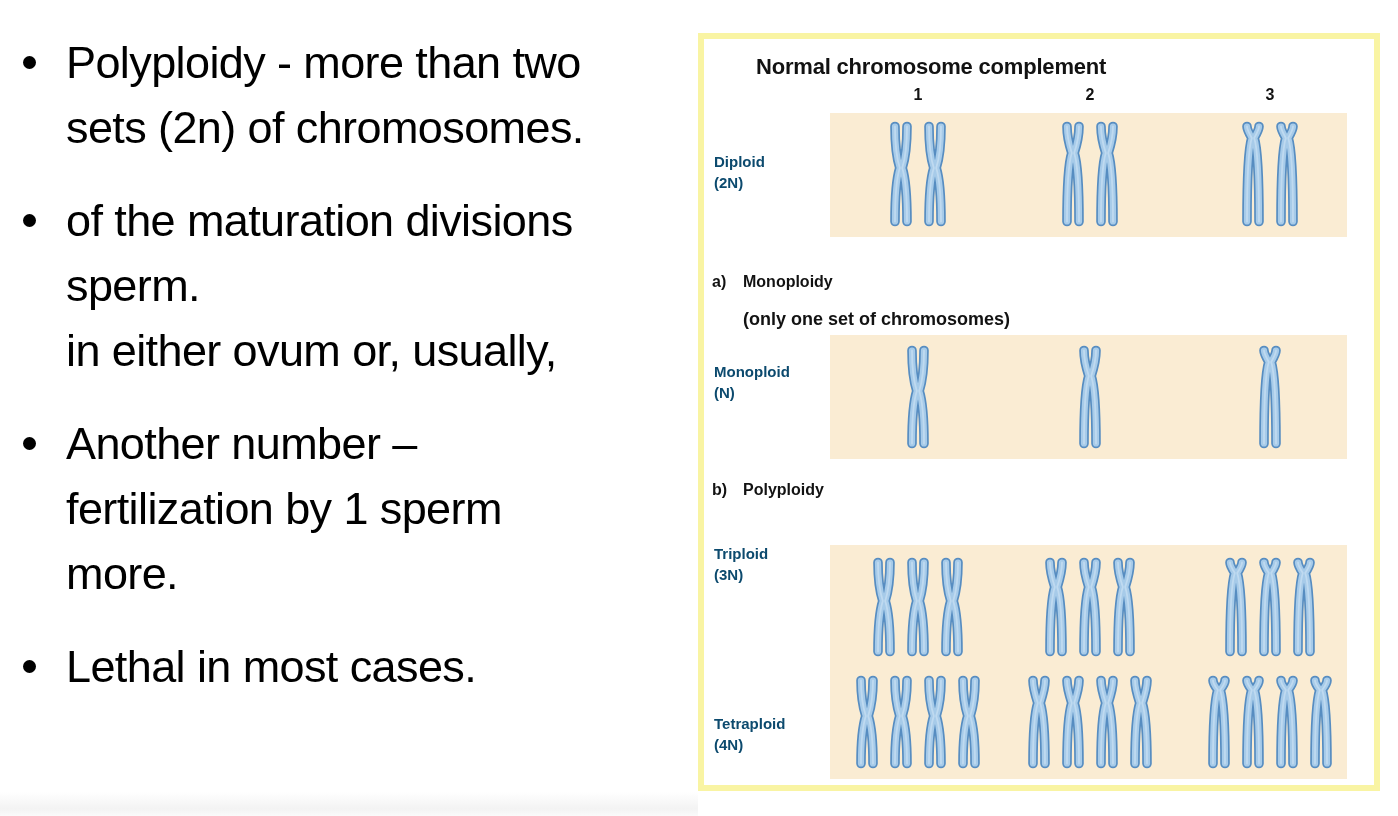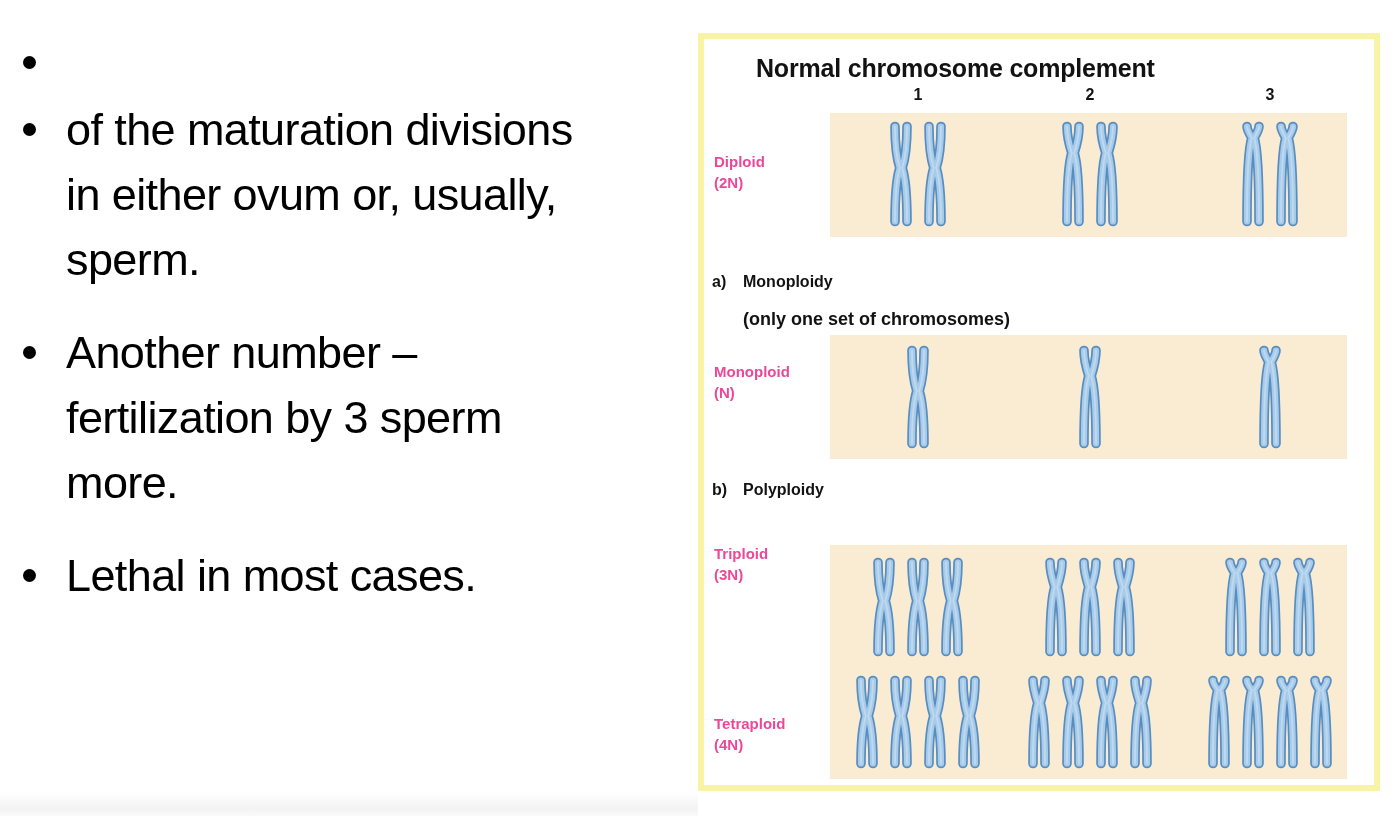--- a/index.html
+++ b/index.html
@@ -15,30 +15,30 @@
   .bullet-marker::before {
     content:""; display:block; width:13px; height:13px; border-radius:50%;
     background:#000; margin:26px 0 0 7px;
   }
   .bullet-lines { flex:1; }
   
   .diagram {
     position:absolute; left:698px; top:33px; width:682px; height:758px;
     background:#ffffff; border:6px solid #f9f4a3;
   }
-  .fig-title { position:absolute; left:52px; top:15px; font-size:25px; font-weight:bold; color:#121212; letter-spacing:-0.2px; }
+  .fig-title { position:absolute; left:52px; top:15px; font-size:22px; font-weight:bold; color:#121212; letter-spacing:-0.2px; }
   .col-numbers { position:absolute; left:126px; top:47px; width:517px; height:22px; }
   .col-num { position:absolute; transform:translateX(-50%); font-size:16px; font-weight:bold; color:#121212; }
   .band { position:absolute; left:126px; width:517px; background:#faecd3; }
   #band-diploid   { top:74px;  height:124px; }
   #band-monoploid { top:296px; height:124px; }
   #band-polyploid { top:506px; height:234px; }
   .chrom-row { position:absolute; left:0; width:100%; }
   .chrom-group { position:absolute; transform:translateX(-50%); display:flex; gap:4px; }
-  .row-label { position:absolute; left:10px; font-size:15px; font-weight:bold; line-height:21px; color:#ec4899; }
+  .row-label { position:absolute; left:10px; font-size:15px; font-weight:bold; line-height:21px; color:#0c4a6e; }
   #label-diploid    { top:112px; }
   #label-monoploid  { top:322px; }
   #label-triploid   { top:504px; }
   #label-tetraploid { top:674px; }
   .section { position:absolute; left:8px; color:#121212; }
   #section-a { top:232px; }
   #section-b { top:440px; }
   .section-line1 { display:flex; font-size:16px; font-weight:bold; line-height:22px; }
   .section-prefix { width:31px; flex:none; }
   .section-sub { margin-left:31px; margin-top:16px; font-size:18px; font-weight:bold; line-height:20px; white-space:nowrap; }
@@ -50,35 +50,37 @@
 </style>
 </head>
 <body>
 
 <div class="slide">
 
   <div class="bullets" id="bullets">
       <div class="bullet">
         <span class="bullet-marker"></span>
         <div class="bullet-lines">
+          <div>Polyploidy - more than two</div>
+          <div>sets (2n) of chromosomes.</div>
         </div>
       </div>
       <div class="bullet">
         <span class="bullet-marker"></span>
         <div class="bullet-lines">
           <div>of the maturation divisions</div>
+          <div>sperm.</div>
           <div>in either ovum or, usually,</div>
-          <div>sperm.</div>
         </div>
       </div>
       <div class="bullet">
         <span class="bullet-marker"></span>
         <div class="bullet-lines">
           <div>Another number –</div>
-          <div>fertilization by 3 sperm</div>
+          <div>fertilization by 1 sperm</div>
           <div>more.</div>
         </div>
       </div>
       <div class="bullet">
         <span class="bullet-marker"></span>
         <div class="bullet-lines">
           <div>Lethal in most cases.</div>
         </div>
       </div>
     </div>

